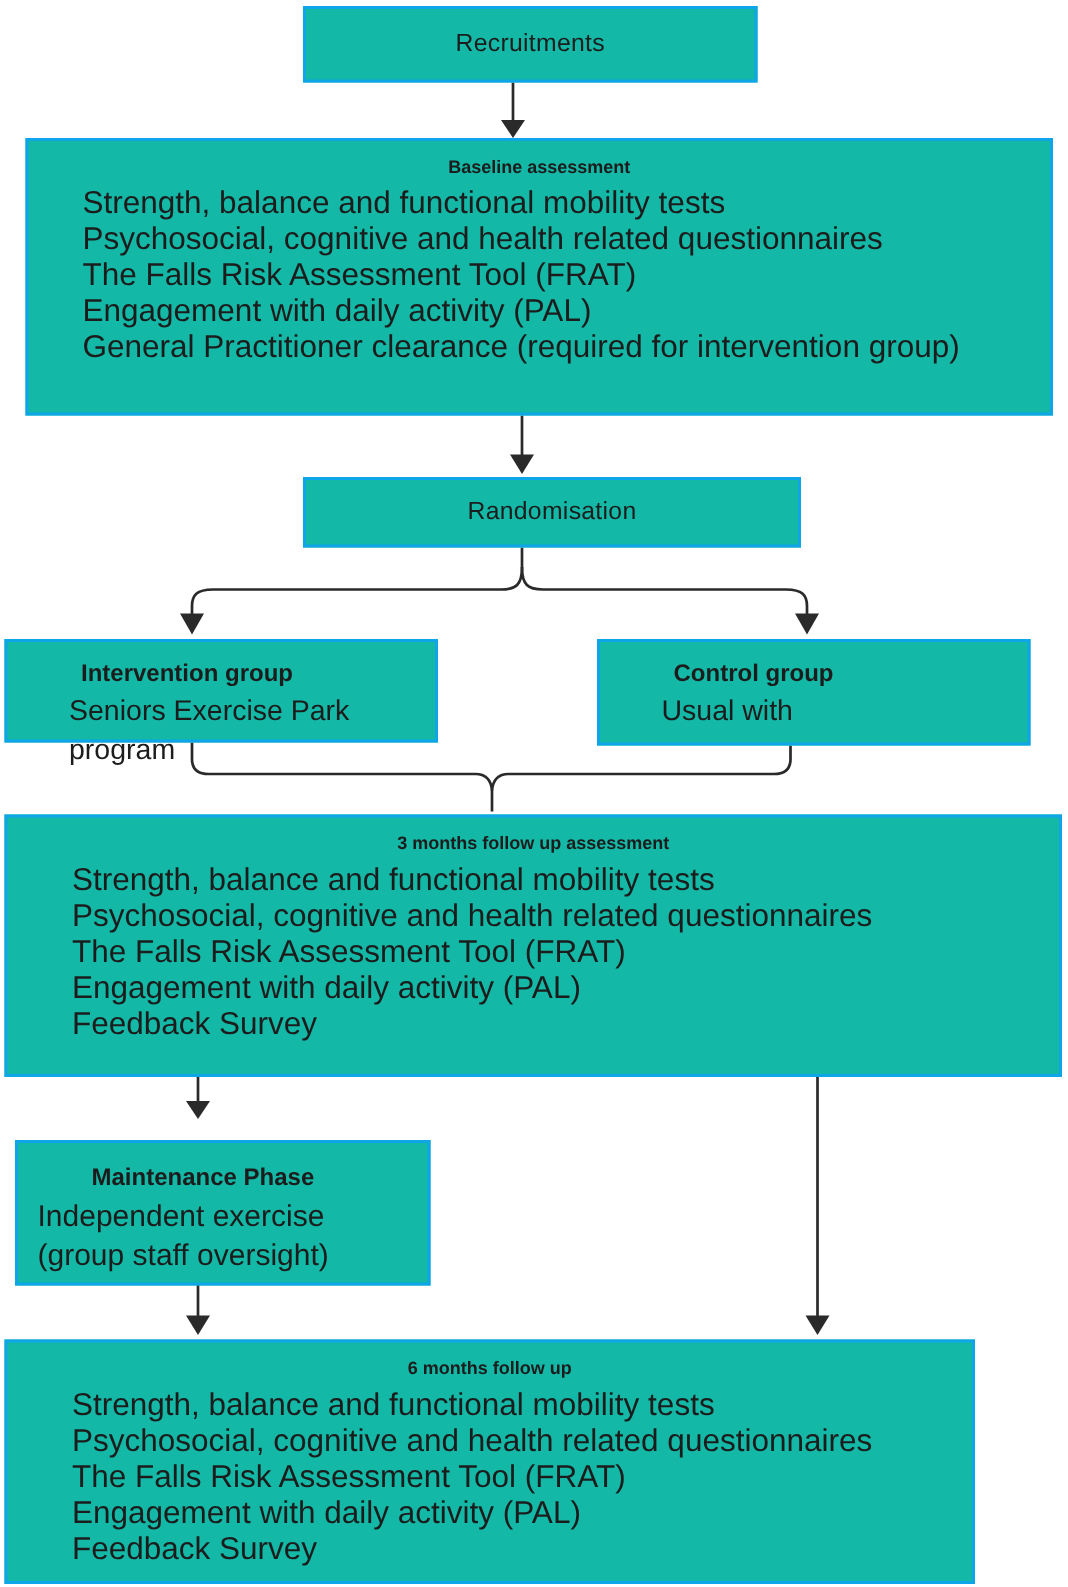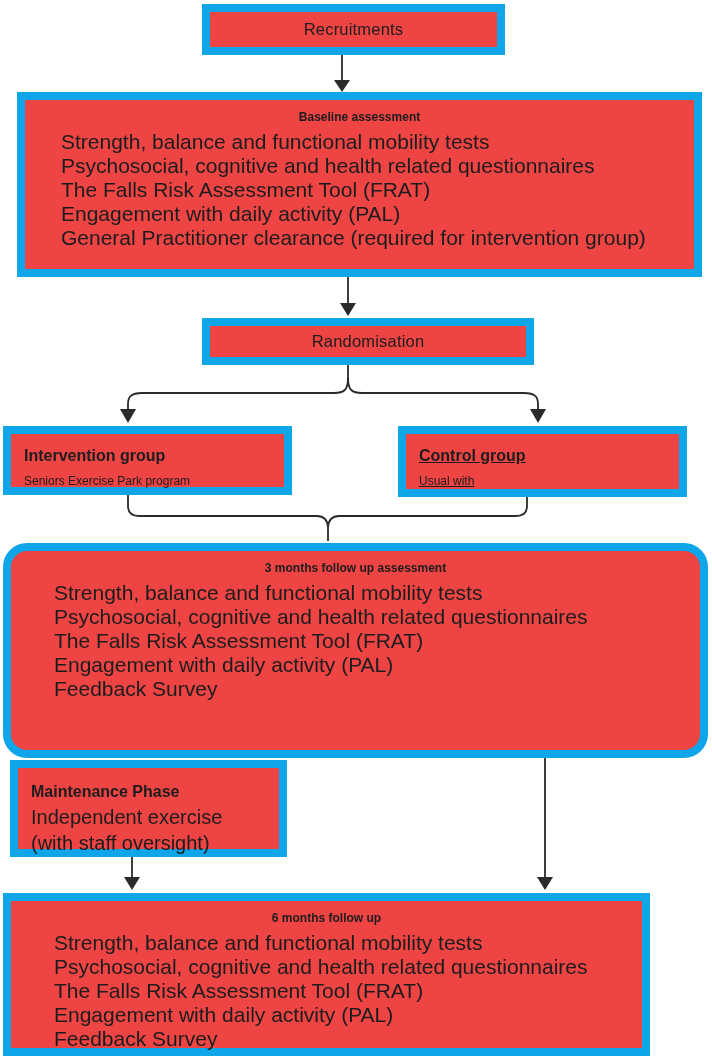--- a/index.html
+++ b/index.html
@@ -2,34 +2,34 @@
 <html><head>
 <meta charset="utf-8">
 <style>
   html,body{margin:0;padding:0;background:#ffffff;}
   .canvas{
     position:relative;width:712px;height:1058px;background:#ffffff;
     font-family:"Liberation Sans",sans-serif;color:#1c1c1c;overflow:hidden;
   }
   .connectors{position:absolute;left:0;top:0;z-index:1;}
   .box{
-    position:absolute;background:#ef4444;border:8px solid #0ea5e9;
+    position:absolute;background:#14b8a6;border:2px solid #0ea5e9;
     box-sizing:border-box;z-index:2;
   }
   .box-center{display:flex;align-items:center;justify-content:center;
     font-size:16.5px;letter-spacing:.2px;}
   .assess-title{font-weight:bold;text-align:center;font-size:12px;
     padding-top:7px;line-height:21px;}
   .assess-items{list-style:none;margin:2px 0 0 0;padding:0;}
   .assess-items li{font-size:21px;line-height:24px;white-space:nowrap;}
   .baseline-box .assess-items{padding-left:36px;}
   .wide-box .assess-items{padding-left:43px;}
   .group-box{padding:10px 12px 0 13px;}
-  .group-title{font-weight:bold;font-size:16px;line-height:24px;}
-  .group-desc{font-size:12px;line-height:26px;}
+  .group-title{font-weight:bold;font-size:16px;line-height:24px;margin-left:36px;}
+  .group-desc{font-size:19px;line-height:26px;margin-left:28px;}
   .maint-box{padding:12px 10px 0 13px;}
   .maint-line{font-size:20px;line-height:26px;}
 </style>
 </head>
 <body>
 
 <div class="canvas">
 
   <svg class="connectors" width="712" height="1058" viewBox="0 0 712 1058">
     <g stroke="#2a2a2a" stroke-width="1.8" fill="none">
@@ -79,40 +79,40 @@
 
   <div class="box box-center" style="left:202px;top:318px;width:332px;height:47px;">
     <span>Randomisation</span>
   </div>
 
   <div class="box group-box" style="left:3px;top:426px;width:289px;height:69px;">
     <div class="group-title">Intervention group</div>
     <div class="group-desc">Seniors Exercise Park program</div>
   </div>
 
-  <div class="box group-box" style="left:398px;top:426px;width:289px;height:71px;text-decoration:underline;">
+  <div class="box group-box" style="left:398px;top:426px;width:289px;height:71px;">
     <div class="group-title">Control group</div>
     <div class="group-desc">Usual with</div>
   </div>
 
-  <div class="box wide-box" style="left:3px;top:543px;width:705px;height:215px;border-radius:24px;">
+  <div class="box wide-box" style="left:3px;top:543px;width:705px;height:175px;">
     <div class="assess-title">3 months follow up assessment</div>
     <ul class="assess-items">
       <li>Strength, balance and functional mobility tests</li>
       <li>Psychosocial, cognitive and health related questionnaires</li>
       <li>The Falls Risk Assessment Tool (FRAT)</li>
       <li>Engagement with daily activity (PAL)</li>
       <li>Feedback Survey</li>
     </ul>
   </div>
 
   <div class="box maint-box" style="left:10px;top:760px;width:277px;height:97px;">
     <div class="group-title">Maintenance Phase</div>
     <div class="maint-line">Independent exercise</div>
-    <div class="maint-line">(with staff oversight)</div>
+    <div class="maint-line">(group staff oversight)</div>
   </div>
 
   <div class="box wide-box" style="left:3px;top:893px;width:647px;height:163px;">
     <div class="assess-title">6 months follow up</div>
     <ul class="assess-items">
       <li>Strength, balance and functional mobility tests</li>
       <li>Psychosocial, cognitive and health related questionnaires</li>
       <li>The Falls Risk Assessment Tool (FRAT)</li>
       <li>Engagement with daily activity (PAL)</li>
       <li>Feedback Survey</li>

